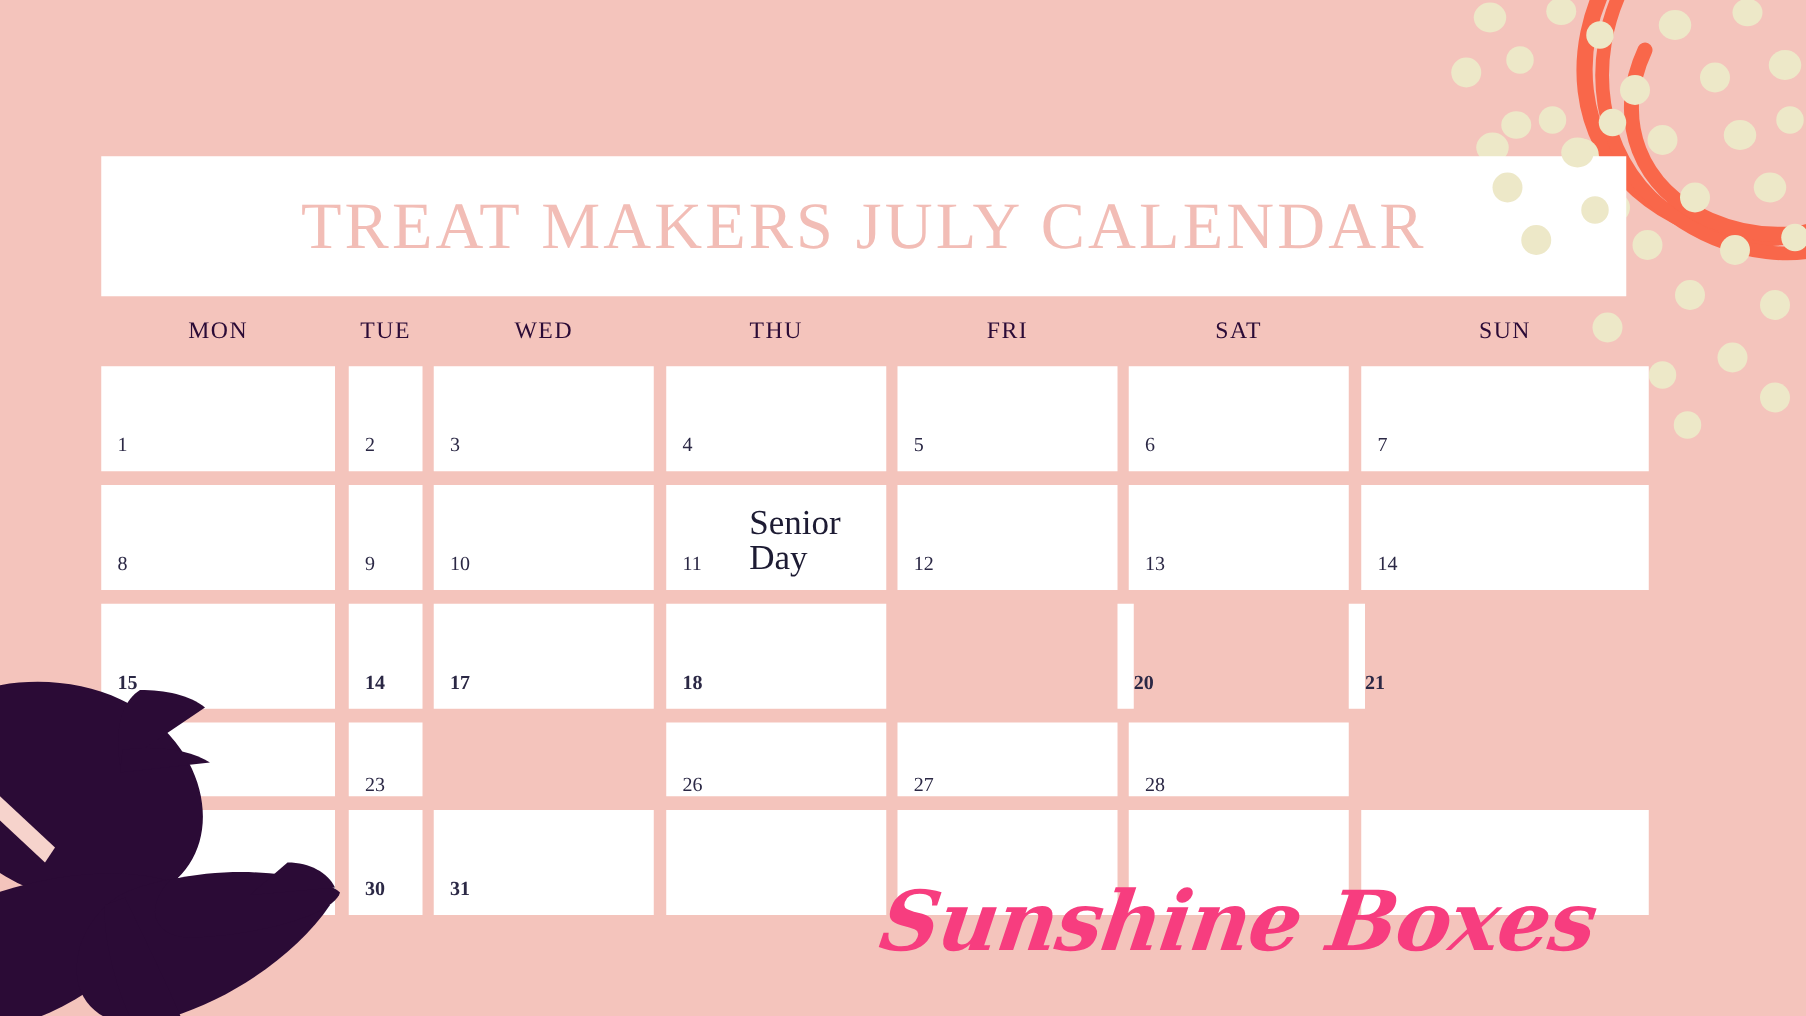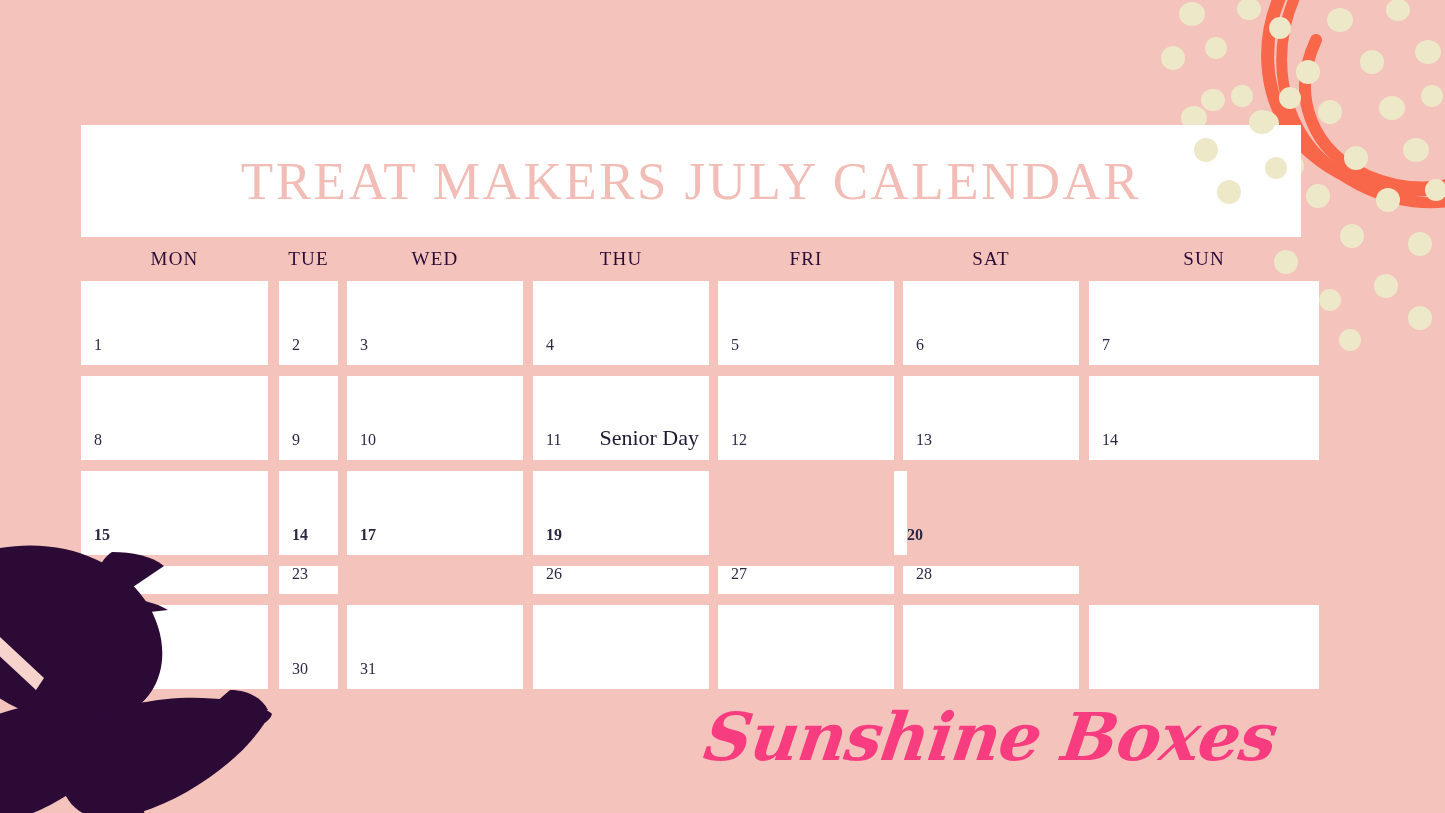--- a/index.html
+++ b/index.html
@@ -38,50 +38,50 @@
     color:#f2bdb6;
     font-size:53px;
     letter-spacing:2.5px;
     font-weight:400;
     white-space:nowrap;
     font-family:"Liberation Serif", serif;
   }
 
   .weekday-row {
     display:grid;
-    height:44px;
+    height:56px;
     align-items:center;
   }
   .weekday {
     text-align:center;
     color:#2b0b36;
     font-size:19px;
     letter-spacing:1.2px;
   }
 
   .week-row { display:grid; }
   .day-cell {
     background:#ffffff;
     position:relative;
     display:flex;
     align-items:flex-end;
     padding:0 0 12px 13px;
     gap:38px;
   }
   .day-cell.tall   { height:84px; }
-  .day-cell.short  { height:28px; align-items:flex-start; padding-bottom:0; }
+  .day-cell.short  { height:59px; align-items:flex-end; padding-bottom:0; }
   .day-cell.empty  { background:#ffffff; }
   .day-num {
     color:#2b2845;
     font-size:16px;
     line-height:1;
   }
   .day-event {
     color:#1d1b33;
-    font-size:22px;
+    font-size:28px;
     line-height:1;
     position:relative;
     top:1px;
   }
   .spacer-row { height:11px; }
 
   
   .brand-logo {
     position:absolute;
     left:705px; top:698px;
@@ -237,28 +237,31 @@
         <div></div>
         <div class="day-cell tall">
           <span class="day-num">14</span>
         </div>
         <div></div>
         <div class="day-cell tall">
           <span class="day-num">17</span>
         </div>
         <div></div>
         <div class="day-cell tall">
-          <span class="day-num">19</span>
+          <span class="day-num">18</span>
         </div>
         <div></div>
         <div></div>
         <div class="day-cell tall">
           <span class="day-num">20</span>
         </div>
         <div></div>
+        <div class="day-cell tall">
+          <span class="day-num">21</span>
+        </div>
       </div>
       <div class="spacer-row"></div>
       <div class="week-row" style="grid-template-columns: 187px 11px 59px 9px 176px 10px 176px 9px 176px 9px 176px 10px 230px;">
         <div class="day-cell short">
           <span class="day-num">22</span>
         </div>
         <div></div>
         <div class="day-cell short">
           <span class="day-num">23</span>
         </div>
@@ -271,21 +274,21 @@
         <div></div>
         <div class="day-cell short">
           <span class="day-num">27</span>
         </div>
         <div></div>
         <div class="day-cell short">
           <span class="day-num">28</span>
         </div>
       </div>
       <div class="spacer-row"></div>
-      <div class="week-row" style="grid-template-columns: 187px 11px 59px 9px 176px 10px 176px 9px 176px 9px 176px 10px 230px;">
+      <div class="week-row" style="grid-template-columns: 187px 11px 59px 9px 176px 10px 176px 9px 176px 9px 176px 10px 230px; font-weight: bold;">
         <div class="day-cell tall">
           <span class="day-num">29</span>
         </div>
         <div></div>
         <div class="day-cell tall">
           <span class="day-num">30</span>
         </div>
         <div></div>
         <div class="day-cell tall">
           <span class="day-num">31</span>

